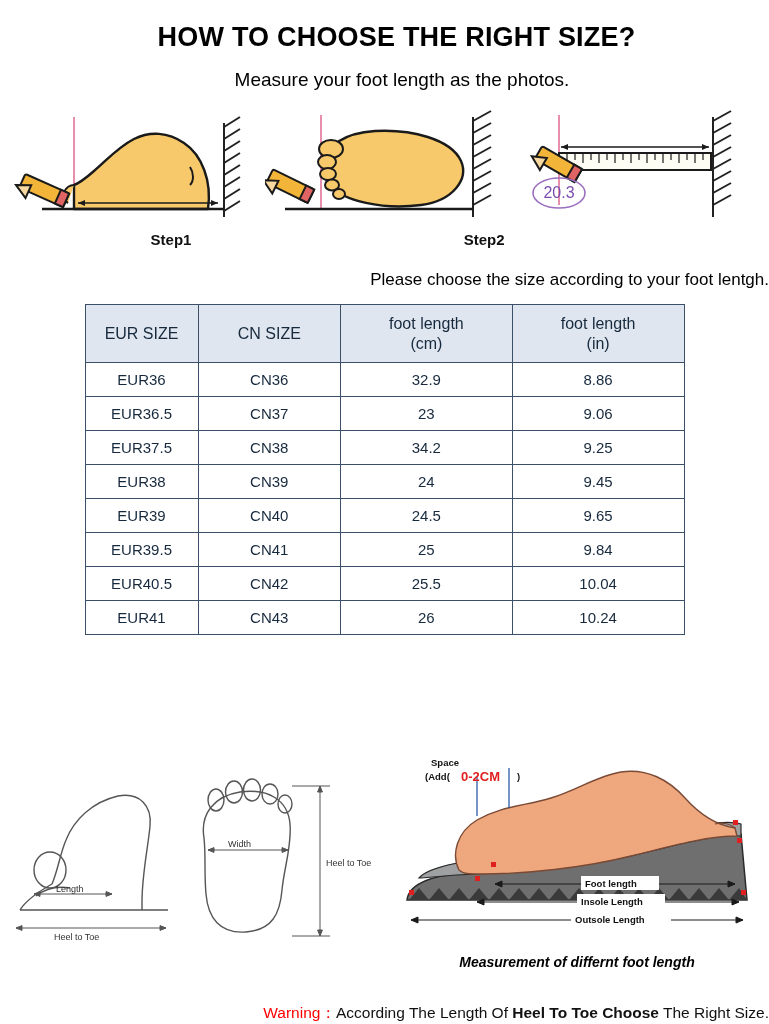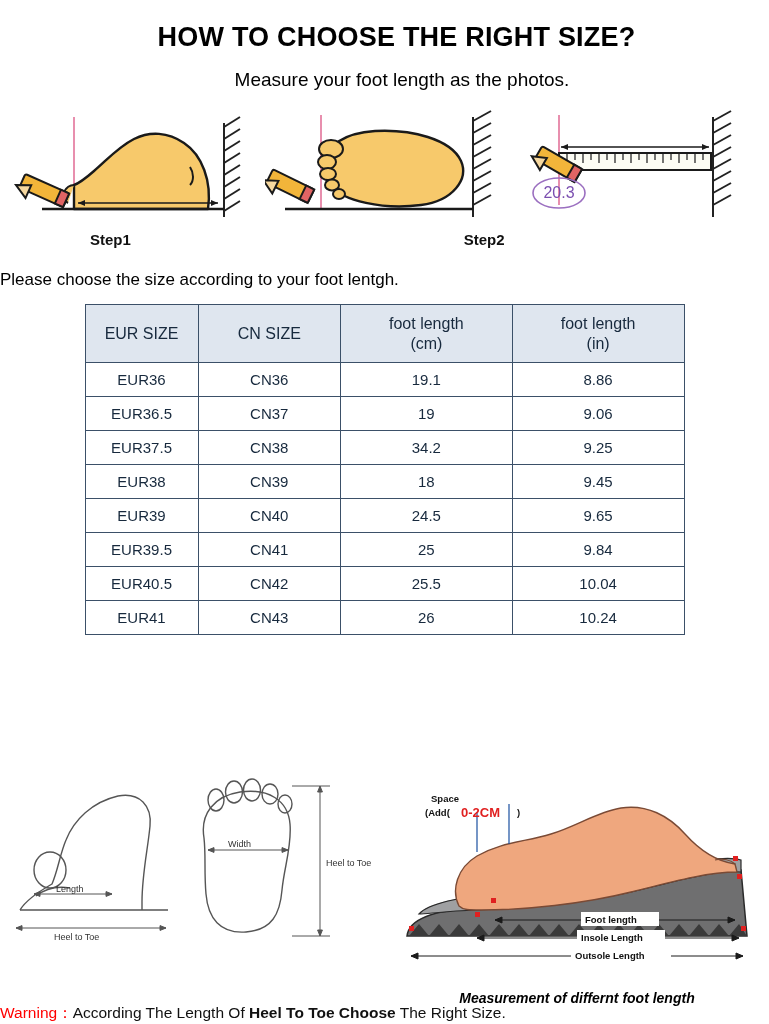--- a/index.html
+++ b/index.html
@@ -39,28 +39,28 @@
     padding:0 12px;
   }
   .step { width:240px; position:relative; }
   .step-art { height:120px; position:relative; }
   .step-label {
     text-align:right;
     font-size:15px;
     font-weight:bold;
     margin-top:6px;
   }
-  .step1 .step-label { text-align:left; padding-left:78px; }
+  .step1 .step-label { text-align:center; padding-left:78px; }
   .step3 .step-label { text-align:right; padding-right:28px; }
 
   svg { display:block; }
 
   
   .instruction {
-    text-align:left;
+    text-align:right;
     font-size:17px;
     margin-top:22px;
     color:#000;
   }
 
   
   .table-wrap { display:flex; justify-content:center; margin-top:14px; }
   table.size-table {
     border-collapse:collapse;
     width:600px;
@@ -87,38 +87,38 @@
   .th-two-line span { display:block; }
 
   
   .bottom {
     position:absolute;
     left:0; top:728px;
     width:769px; height:222px;
     display:flex;
   }
   .bottom-left { width:385px; height:222px; position:relative; }
-  .bottom-right { width:384px; height:222px; position:relative;margin-top:36px; }
+  .bottom-right { width:384px; height:222px; position:relative; }
 
   .caption-bottom {
     position:absolute;
     bottom:2px; left:0; width:100%;
     text-align:center;
     font-size:14px;
     font-weight:bold;
     color:#000000;
     font-style:italic;
   }
 
   
   .warning {
     position:absolute;
     left:0; bottom:22px;
     width:100%;
-    text-align:left;
+    text-align:right;
     font-size:15.5px;
   }
   .warning .red { color:#ff0000; }
   .warning .bold { font-weight:bold; }
 
   .lbl { font-size:9px; fill:#333; font-family:"Liberation Sans", sans-serif; }
   .lbl-b { font-size:9.5px; font-weight:bold; font-family:"Liberation Sans", sans-serif; }
 </style>
 </head>
 <body>
@@ -275,39 +275,39 @@
           <th style="width:164px" class="th-two-line">
             <span>foot length</span>
             <span>(in)</span>
           </th>
         </tr>
       </thead>
       <tbody>
         <tr>
           <td>EUR36</td>
           <td>CN36</td>
-          <td>19.1</td>
+          <td>32.9</td>
           <td>8.86</td>
         </tr>
         <tr>
           <td>EUR36.5</td>
           <td>CN37</td>
-          <td>19</td>
+          <td>23</td>
           <td>9.06</td>
         </tr>
         <tr>
           <td>EUR37.5</td>
           <td>CN38</td>
           <td>34.2</td>
           <td>9.25</td>
         </tr>
         <tr>
           <td>EUR38</td>
           <td>CN39</td>
-          <td>18</td>
+          <td>24</td>
           <td>9.45</td>
         </tr>
         <tr>
           <td>EUR39</td>
           <td>CN40</td>
           <td>24.5</td>
           <td>9.65</td>
         </tr>
         <tr>
           <td>EUR39.5</td>

